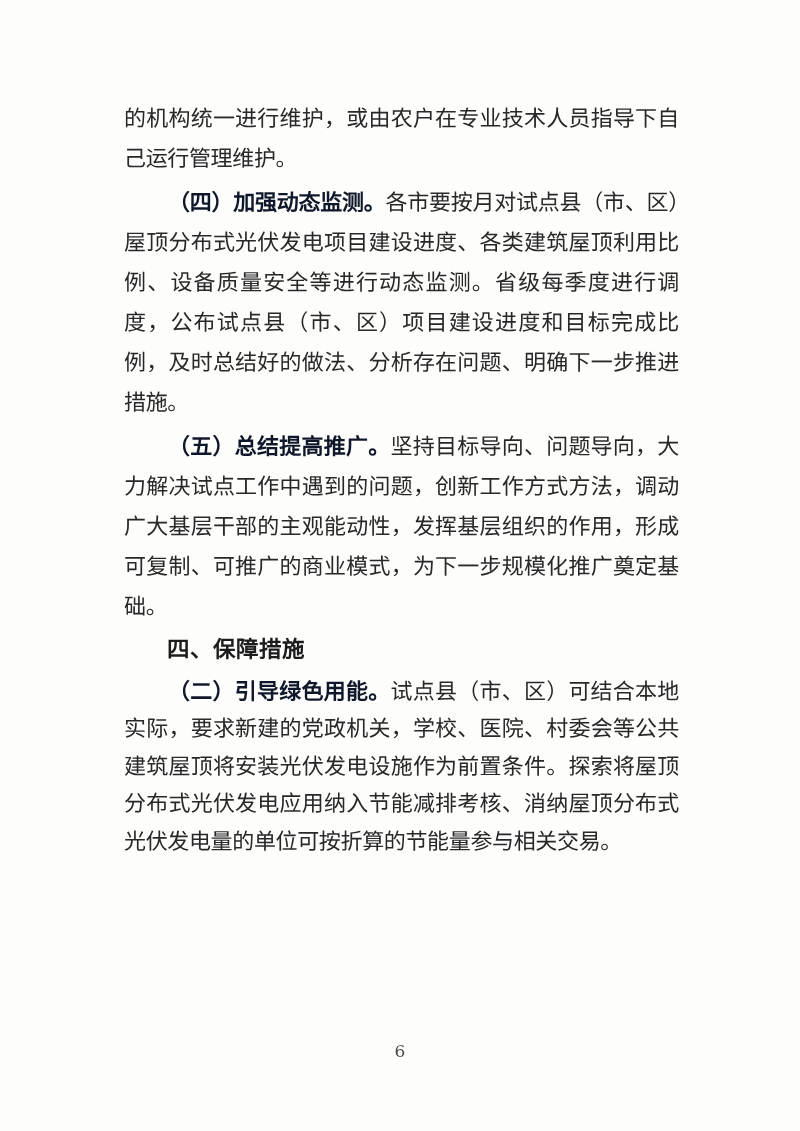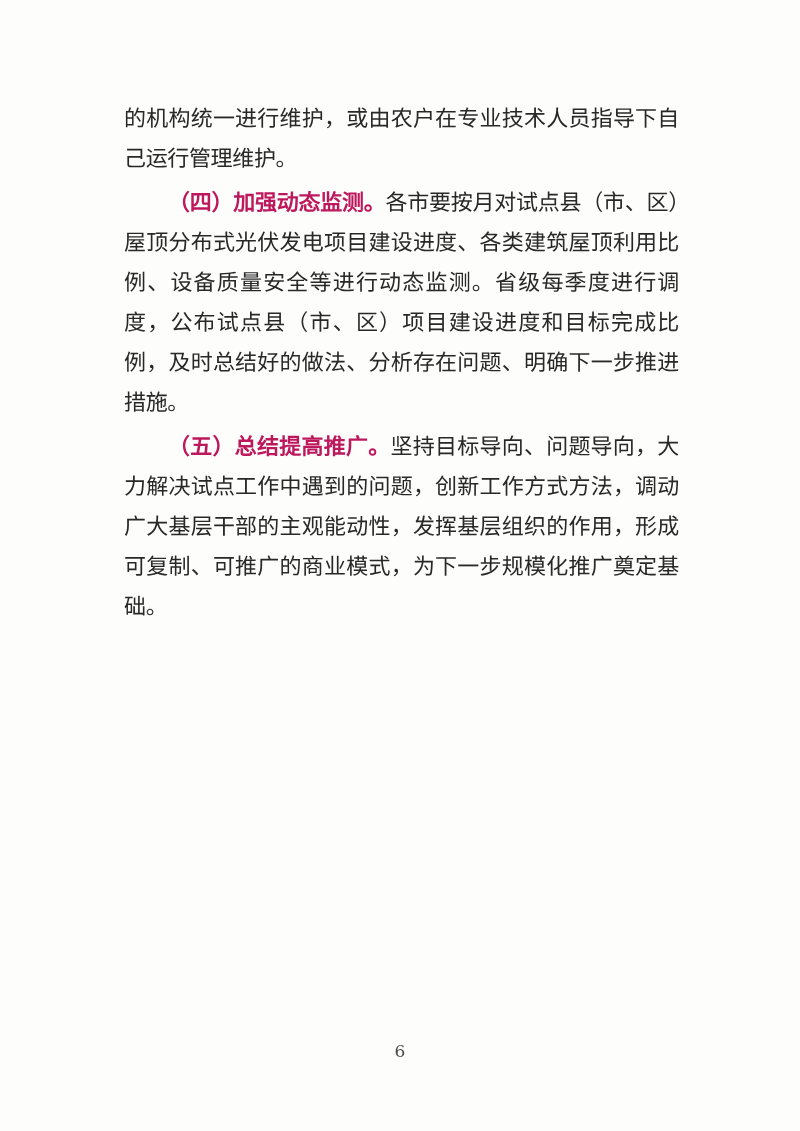--- a/index.html
+++ b/index.html
@@ -35,21 +35,21 @@
     padding: 0;
   }
   
   .lh-a { line-height: 40px; }
   
   .lh-b { line-height: 37.5px; }
   .para { text-indent: 44px; }
   .cont { text-indent: 0; }
   .lead {
     font-weight: 700;
-    color: #be185d;
+    color: #0f172a;
   }
   .heading {
     font-family: "Liberation Sans", sans-serif;
     font-weight: 700;
     font-size: 22.5px;
     color: #1c1c1c;
     text-indent: 43px;
     letter-spacing: 0.5px;
   }
   .pageno {
@@ -68,19 +68,21 @@
 
 <div class="page">
   <div class="content">
 
     <p class="cont lh-a"><span>的机构统一进行维护，或由农户在专业技术人员指导下自己运行管理维护。</span></p>
 
     <p class="para lh-a"><span class="lead">（四）加强动态监测。</span><span>各市要按月对试点县（市、区）屋顶分布式光伏发电项目建设进度、各类建筑屋顶利用比例、设备质量安全等进行动态监测。省级每季度进行调度，公布试点县（市、区）项目建设进度和目标完成比例，及时总结好的做法、分析存在问题、明确下一步推进措施。</span></p>
 
     <p class="para lh-a"><span class="lead">（五）总结提高推广。</span><span>坚持目标导向、问题导向，大力解决试点工作中遇到的问题，创新工作方式方法，调动广大基层干部的主观能动性，发挥基层组织的作用，形成可复制、可推广的商业模式，为下一步规模化推广奠定基础。</span></p>
 
+    <h2 class="heading lh-b">四、保障措施</h2>
 
 
+    <p class="para lh-b"><span class="lead">（二）引导绿色用能。</span><span>试点县（市、区）可结合本地实际，要求新建的党政机关，学校、医院、村委会等公共建筑屋顶将安装光伏发电设施作为前置条件。探索将屋顶分布式光伏发电应用纳入节能减排考核、消纳屋顶分布式光伏发电量的单位可按折算的节能量参与相关交易。</span></p>
 
   </div>
 
   <div class="pageno">6</div>
 </div>
 
 </body></html>

